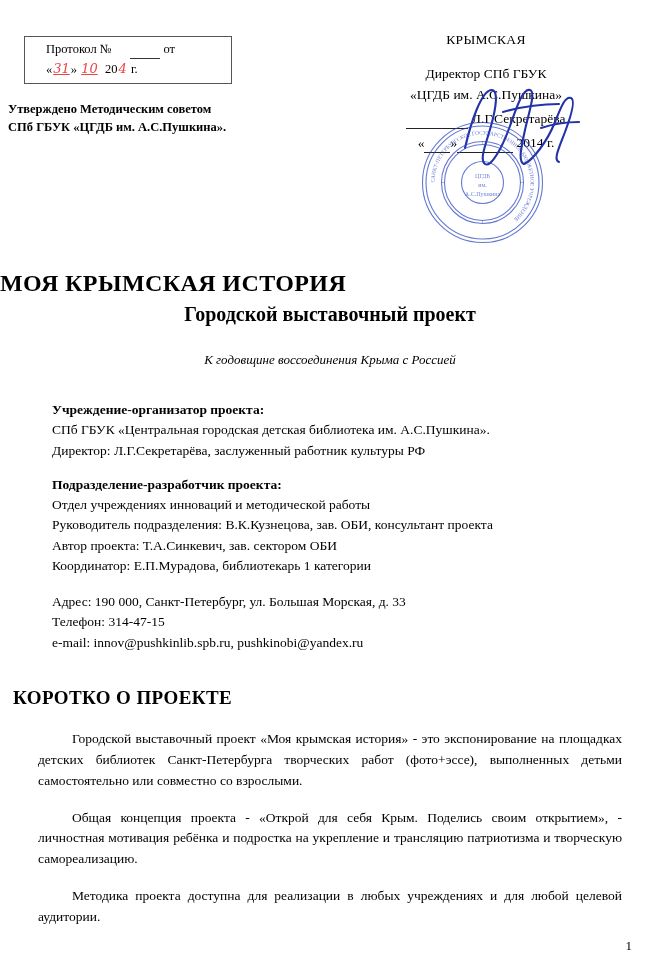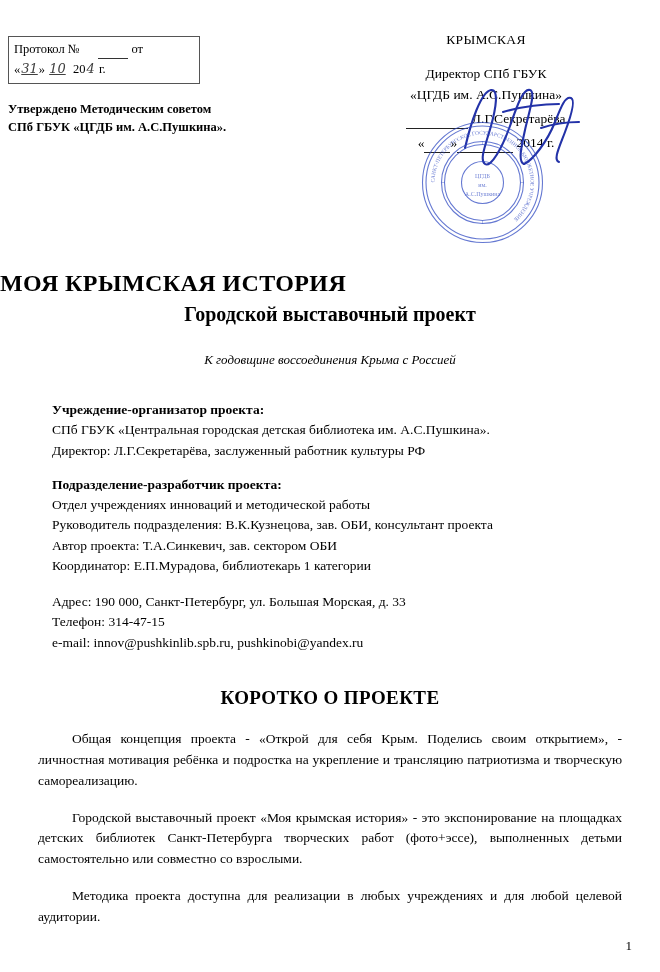--- a/index.html
+++ b/index.html
@@ -23,39 +23,39 @@
     padding: 0;
   }
 
   
   .header {
     position: relative;
     height: 250px;
   }
   .protocol-box {
     position: absolute;
-    left: 8px;
+    left: 24px;
     top: 36px;
     width: 180px;
     font-size: 12.5px;
     line-height: 1.45;
     border: 1px solid #555;
-    padding: 3px 5px 4px 5px;
+    padding: 3px 5px 4px 21px;
   }
   .protocol-line1 {
     white-space: nowrap;
   }
   .protocol-line2 {
     white-space: nowrap;
     margin-top: 1px;
   }
   .hand {
     font-family: "DejaVu Serif", serif;
     font-style: italic;
-    color: #404040;
+    color: #ef4444;
     font-size: 13px;
     text-decoration: underline;
     padding: 0 1px;
   }
   .hand-nou {
     text-decoration: none;
   }
 
   .approved-block {
     position: absolute;
@@ -168,25 +168,26 @@
   }
   .info .grp:last-child {
     margin-bottom: 0;
   }
   .info .contact {
     margin-top: 16px;
   }
 
   
   .about-title {
-    text-align: center;
+    text-align: left;
     font-size: 19px;
     font-weight: bold;
     margin-top: 34px;
     letter-spacing: 0.4px;
+    padding-left: 13px;
   }
   .about-body {
     margin: 20px 38px 0 38px;
     font-size: 13.5px;
     line-height: 1.55;
     text-align: justify;
   }
   .about-body p {
     margin: 0 0 16px 0;
     text-indent: 34px;
@@ -293,20 +294,20 @@
     </div>
     <div class="contact">
       <div>Адрес: 190 000, Санкт-Петербург, ул. Большая Морская, д. 33</div>
       <div>Телефон: 314-47-15</div>
       <div>e-mail: innov@pushkinlib.spb.ru, pushkinobi@yandex.ru</div>
     </div>
   </div>
 
   <div class="about-title">КОРОТКО О ПРОЕКТЕ</div>
   <div class="about-body">
+    <p>Городской выставочный проект «Моя крымская история» - это экспонирование на площадках детских библиотек Санкт-Петербурга творческих работ (фото+эссе), выполненных детьми самостоятельно или совместно со взрослыми.</p>
     <p>Общая концепция проекта - «Открой для себя Крым. Поделись своим открытием», - личностная мотивация ребёнка и подростка на укрепление и трансляцию патриотизма и творческую самореализацию.</p>
-    <p>Городской выставочный проект «Моя крымская история» - это экспонирование на площадках детских библиотек Санкт-Петербурга творческих работ (фото+эссе), выполненных детьми самостоятельно или совместно со взрослыми.</p>
     <p>Методика проекта доступна для реализации в любых учреждениях и для любой целевой аудитории.</p>
   </div>
 
   <div class="page-number">1</div>
 
 </div>
 
 </body></html>

